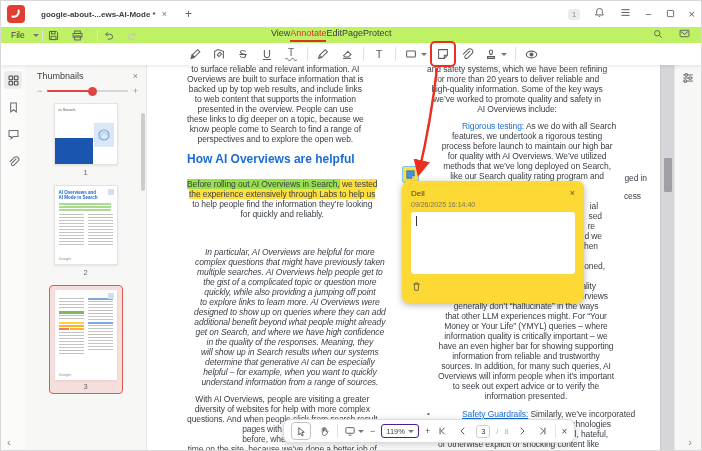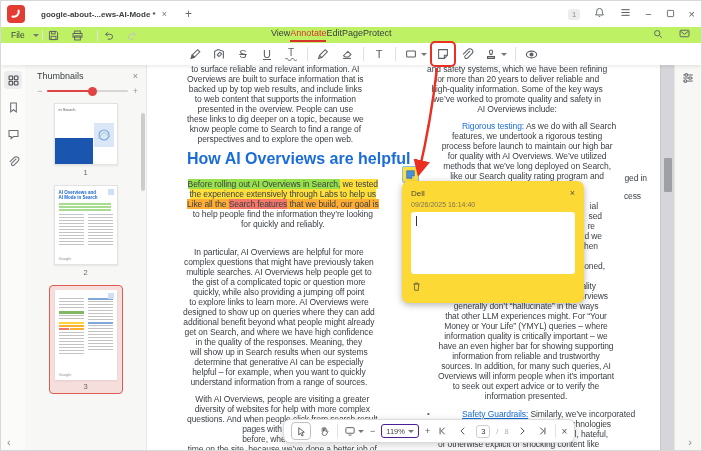--- a/index.html
+++ b/index.html
@@ -57,21 +57,21 @@
   .thumbs{display:flex;flex-direction:column;align-items:center;margin-top:4px;}
   .tpage{background:#fff;border:1px solid #e2e2e0;box-shadow:0 1px 2px rgba(0,0,0,.08);position:relative;overflow:hidden;}
   .tlabel{font-size:7.5px;color:#666;text-align:center;margin:3px 0 8px;}
   .sel-wrap{border:1.5px solid #dd5c52;background:#f6dedd;border-radius:4px;padding:4px 5px 1px;}
   .bars{background:repeating-linear-gradient(#c3c3c3 0 1px,transparent 1px 3px);}
   .panel-scroll{position:absolute;right:1px;top:48px;width:4px;height:78px;background:#cccccc;border-radius:2px;}
 
   .doc{flex:1;background:#fff;position:relative;overflow:hidden;}
   .block{position:absolute;text-align:center;}
   .tl{white-space:nowrap;height:10px;line-height:10px;font-size:8.5px;letter-spacing:-0.1px;color:#3a3f45;}
-  .block.heading .tl{font-size:16px;font-weight:bold;color:#1a6dd8;letter-spacing:0;}
+  .block.heading .tl{font-size:12px;font-weight:bold;color:#1a6dd8;letter-spacing:0;}
   .bullet-mark{position:absolute;left:-11px;top:1px;color:#5f6368;font-size:8px;line-height:8px;}
   .frag{position:absolute;white-space:nowrap;font-size:8.5px;height:10px;line-height:10px;color:#3a3f45;letter-spacing:-0.1px;}
   .hl-green{background:#97e24a;}
   .hl-yellow{background:#ffdf3a;}
   .hl-orange{background:#ffad33;}
   .hl-red{background:#f4776a;}
   .link{color:#1a6dd8;padding-left:24px;}
   .ul{text-decoration:underline;}
 
   .anchor-note{position:absolute;left:255px;top:101px;width:17px;height:17px;background:#ffdf44;border:1px solid #7fc3ea;border-radius:2px;display:flex;align-items:center;justify-content:center;z-index:5;}
@@ -382,25 +382,24 @@
             <div class="tl"><span>these links to dig deeper on a topic, because we</span></div>
             <div class="tl"><span>know people come to Search to find a range of</span></div>
             <div class="tl"><span>perspectives and to explore the open web.</span></div>
           </div>
           <div class="block heading" style="top: 89px; left: 40px;">
             <div class="tl"><span>How AI Overviews are helpful</span></div>
           </div>
           <div class="block" style="top: 114px; left: 40px;">
             <div class="tl"><span class="hl-green">Before rolling out AI Overviews in Search,</span><span class="hl-yellow"> we tested</span></div>
             <div class="tl"><span class="hl-yellow">the experience extensively through Labs to help us</span></div>
-            <div class="tl"><span class="hl-orange">Like all the </span><span class="hl-red">Search features</span><span class="hl-orange"> that we build, our goal is</span></div>
             <div class="tl"><span>to help people find the information they’re looking</span></div>
             <div class="tl"><span>for quickly and reliably.</span></div>
           </div>
-          <div class="block" style="top: 182px; left: 36px;">
+          <div class="block" style="top: 182px; left: 47px; font-style: italic;">
             <div class="tl"><span>In particular, AI Overviews are helpful for more</span></div>
             <div class="tl"><span>complex questions that might have previously taken</span></div>
             <div class="tl"><span>multiple searches. AI Overviews help people get to</span></div>
             <div class="tl"><span>the gist of a complicated topic or question more</span></div>
             <div class="tl"><span>quickly, while also providing a jumping off point</span></div>
             <div class="tl"><span>to explore links to learn more. AI Overviews were</span></div>
             <div class="tl"><span>designed to show up on queries where they can add</span></div>
             <div class="tl"><span>additional benefit beyond what people might already</span></div>
             <div class="tl"><span>get on Search, and where we have high confidence</span></div>
             <div class="tl"><span>in the quality of the responses. Meaning, they</span></div>

